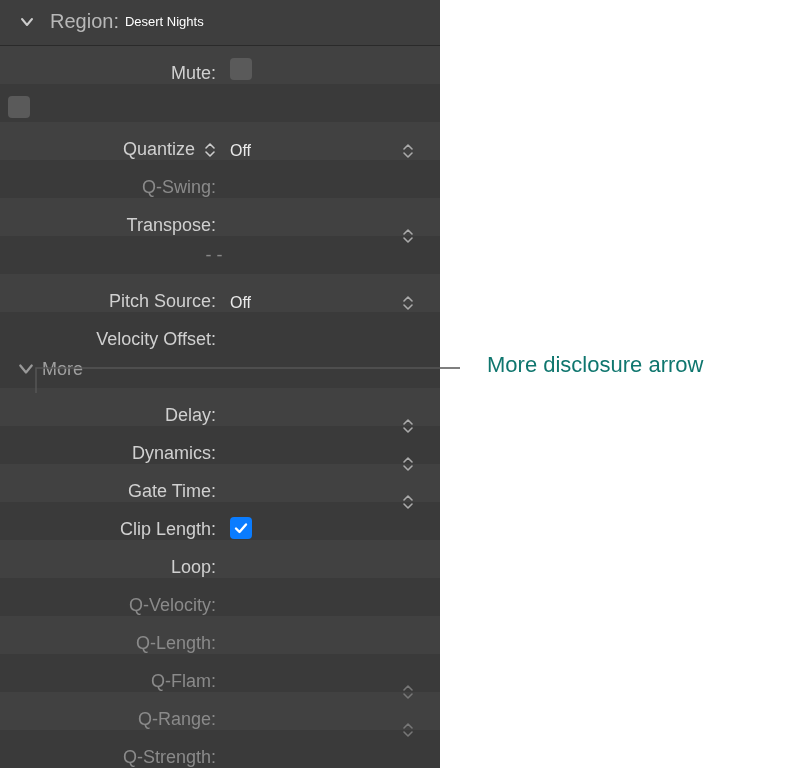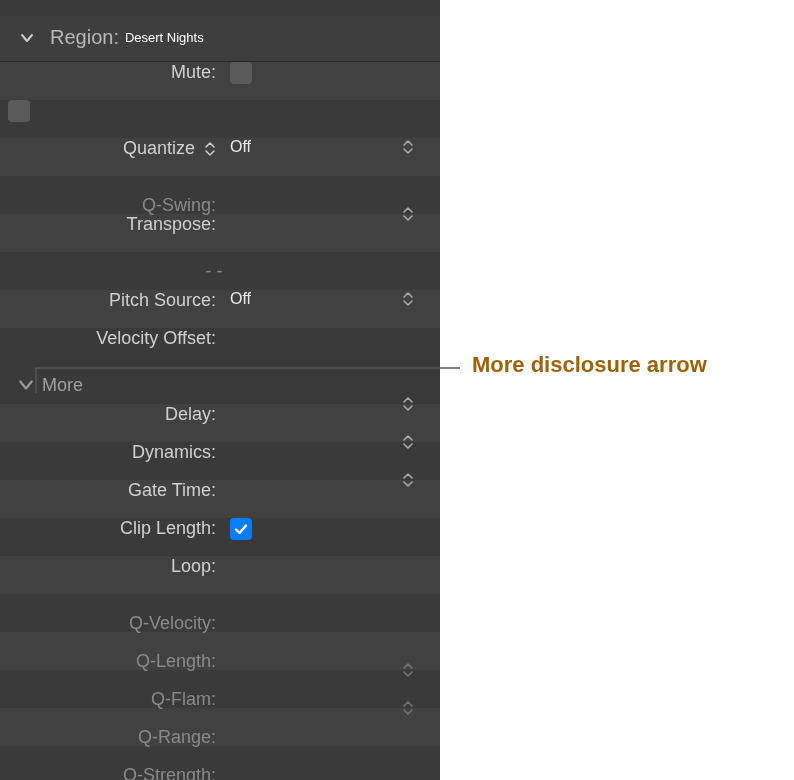--- a/index.html
+++ b/index.html
@@ -17,21 +17,20 @@
     position: absolute;
     left: 0;
     top: 0;
   }
   .header {
     display: flex;
     align-items: center;
     padding: 10px 18px 12px 18px;
     background: #3e3e3e;
     border-bottom: 1px solid #2a2a2a;
-    margin-top: 16px;
   }
   .chev {
     width: 18px;
     height: 18px;
     display: inline-flex;
     align-items: center;
     justify-content: center;
     margin-right: 14px;
   }
   .chev svg { width: 14px; height: 14px; }
@@ -39,21 +38,21 @@
     color: #b8b8b8;
     font-size: 20px;
   }
   .header-value {
     color: #fff;
     font-size: 13px;
     margin-left: 6px;
   }
   .row {
     display: flex;
-    align-items: flex-start;
+    align-items: flex-end;
     height: 38px;
     padding: 0 12px 0 0;
   }
   .row.alt { background: #414141; }
   .row.base { background: #3a3a3a; }
   .row-label {
     width: 222px;
     text-align: right;
     padding-right: 6px;
     font-size: 18px;
@@ -115,25 +114,24 @@
     margin-right: 8px;
   }
   .more-label { color: #a0a0a0; font-size: 18px; }
   .dashrow {
     display:flex; align-items:center; justify-content:center;
     height:38px;
     color:#888; font-size:18px;
   }
   .callout {
     position: absolute;
-    left: 472px;
+    left: 487px;
     top: 352px;
     font-size: 22px;
-    color: #a16207;
-    font-weight: bold;
+    color: #0f766e;
   }
   .leader {
     position: absolute;
     stroke: #555;
     stroke-width: 1.5;
     fill: none;
   }
 </style>
 </head>
 <body>

